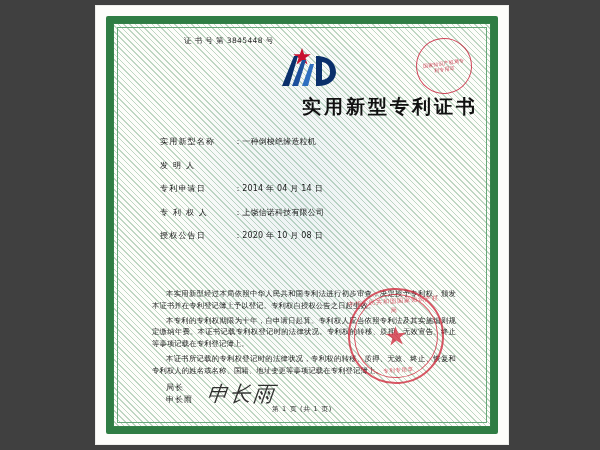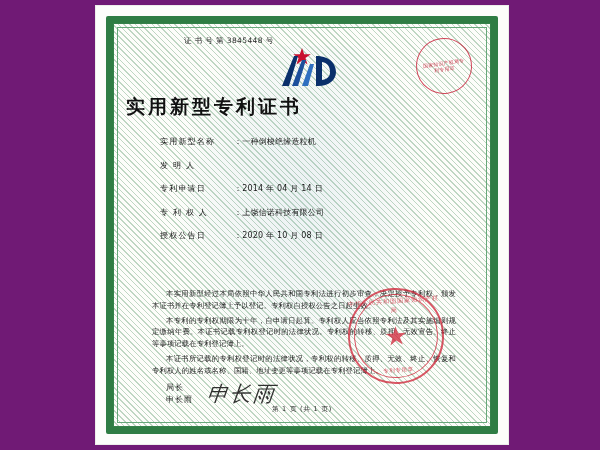--- a/index.html
+++ b/index.html
@@ -12,21 +12,21 @@
     height: 450px;
     overflow: hidden;
     font-family: "DejaVu Sans", sans-serif;
   }
 
   
   #page {
     position: relative;
     width: 600px;
     height: 450px;
-    background: #701a75;
+    background: #404040;
   }
 
   
   #scan {
     position: absolute;
     left: 96px;
     top: 6px;
     width: 412px;
     height: 438px;
     background: #fdfdfa;
@@ -114,21 +114,21 @@
     width: 120px;
     height: 46px;
   }
   .emblem svg { display: block; }
 
   .title {
     position: absolute;
     left: 0;
     right: 0;
     top: 62px;
-    text-align: left;
+    text-align: right;
     font-family: "DejaVu Sans", sans-serif;
     font-size: 19px;
     font-weight: bold;
     color: #111;
     letter-spacing: 3px;
   }
 
   
   .top-stamp {
     position: absolute;

